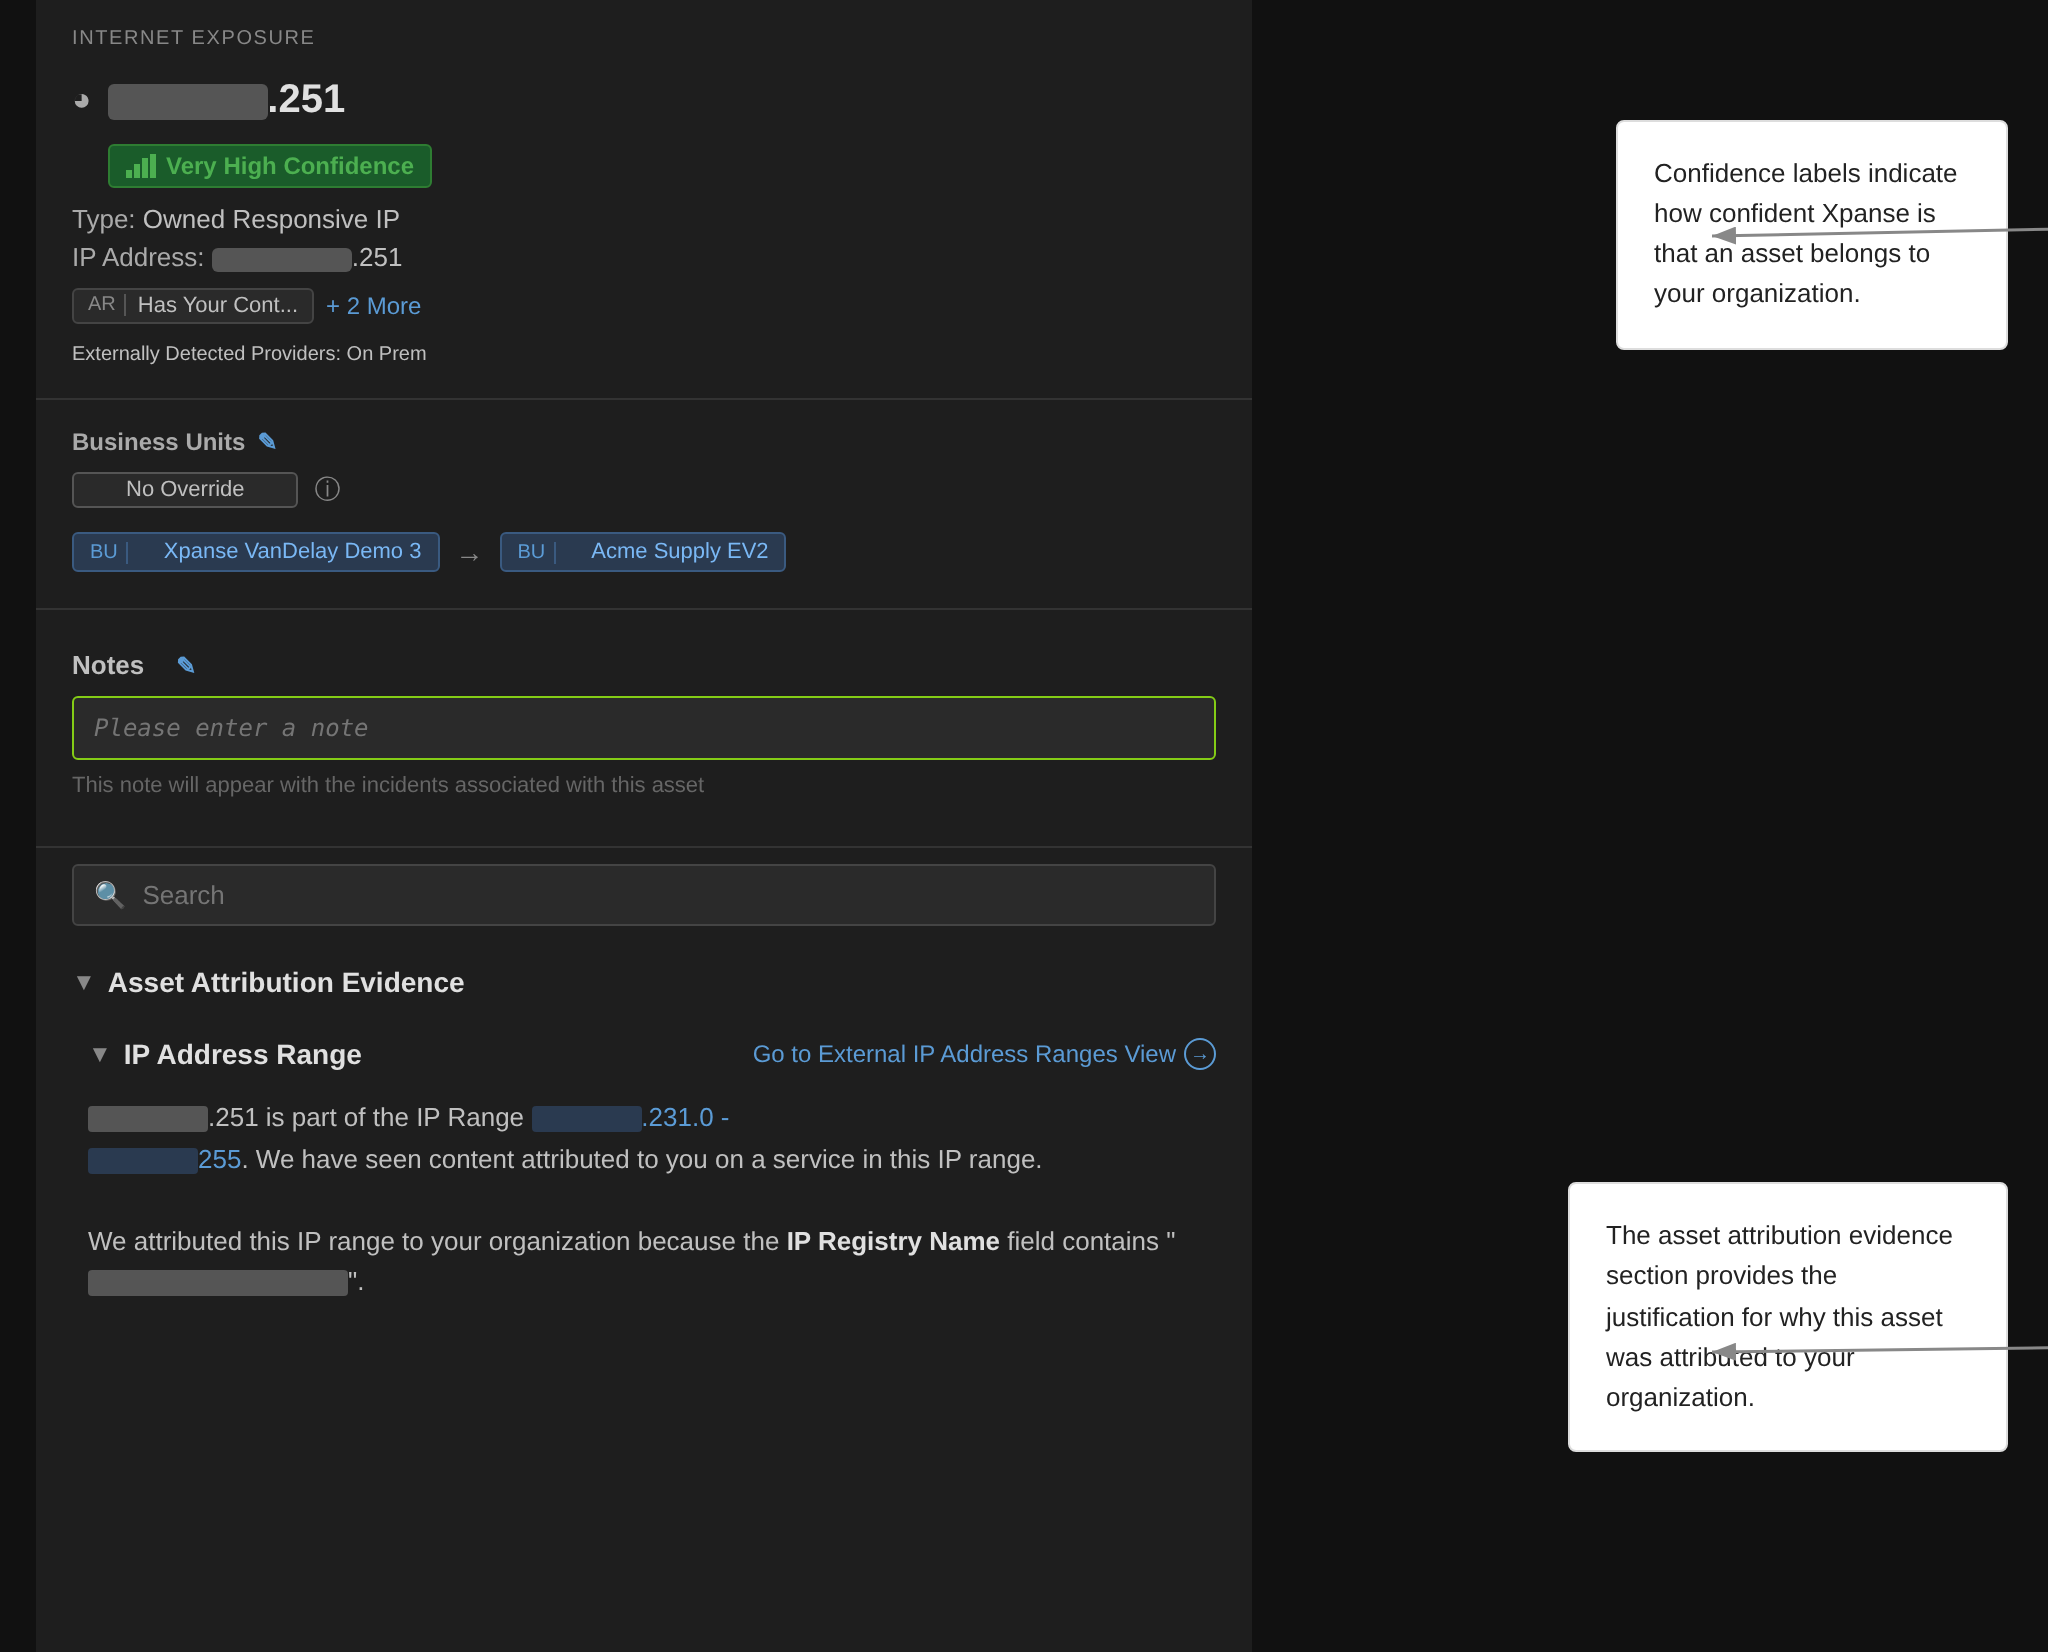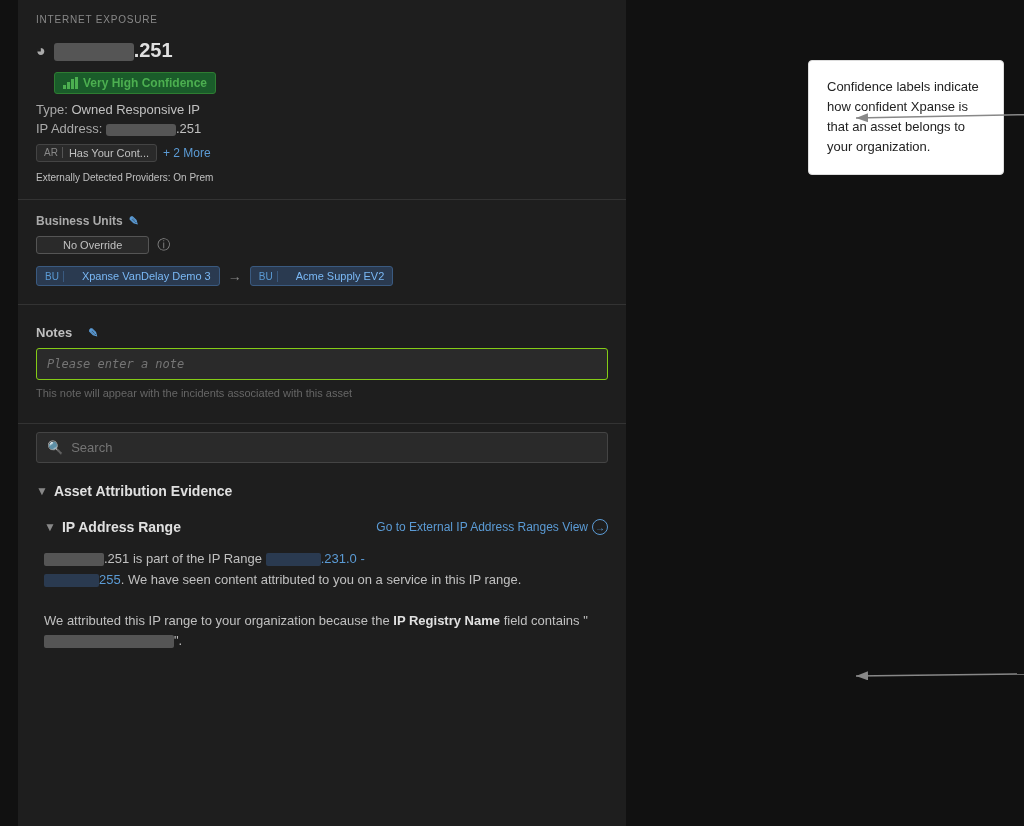--- a/index.html
+++ b/index.html
@@ -535,20 +535,23 @@
 
   <svg style="position:absolute; top:80px; left:220px; pointer-events:none;" width="420" height="60">
     <defs>
       <marker id="arrowhead1" markerWidth="8" markerHeight="6" refX="8" refY="3" orient="auto">
         <polygon points="0 0, 8 3, 0 6" fill="#888"></polygon>
       </marker>
     </defs>
     <line x1="410" y1="30" x2="10" y2="38" stroke="#888" stroke-width="1.5" marker-end="url(#arrowhead1)"></line>
   </svg>
 
+  <div class="tooltip-box tooltip-box-2">
+    <span>The asset attribution evidence section provides the justification for why this asset was attributed to your organization.</span>
+  </div>
 
   <svg style="position:absolute; bottom:120px; left:220px; pointer-events:none;" width="420" height="60">
     <defs>
       <marker id="arrowhead2" markerWidth="8" markerHeight="6" refX="8" refY="3" orient="auto">
         <polygon points="0 0, 8 3, 0 6" fill="#888"></polygon>
       </marker>
     </defs>
     <line x1="410" y1="25" x2="10" y2="30" stroke="#888" stroke-width="1.5" marker-end="url(#arrowhead2)"></line>
   </svg>
 </div>

